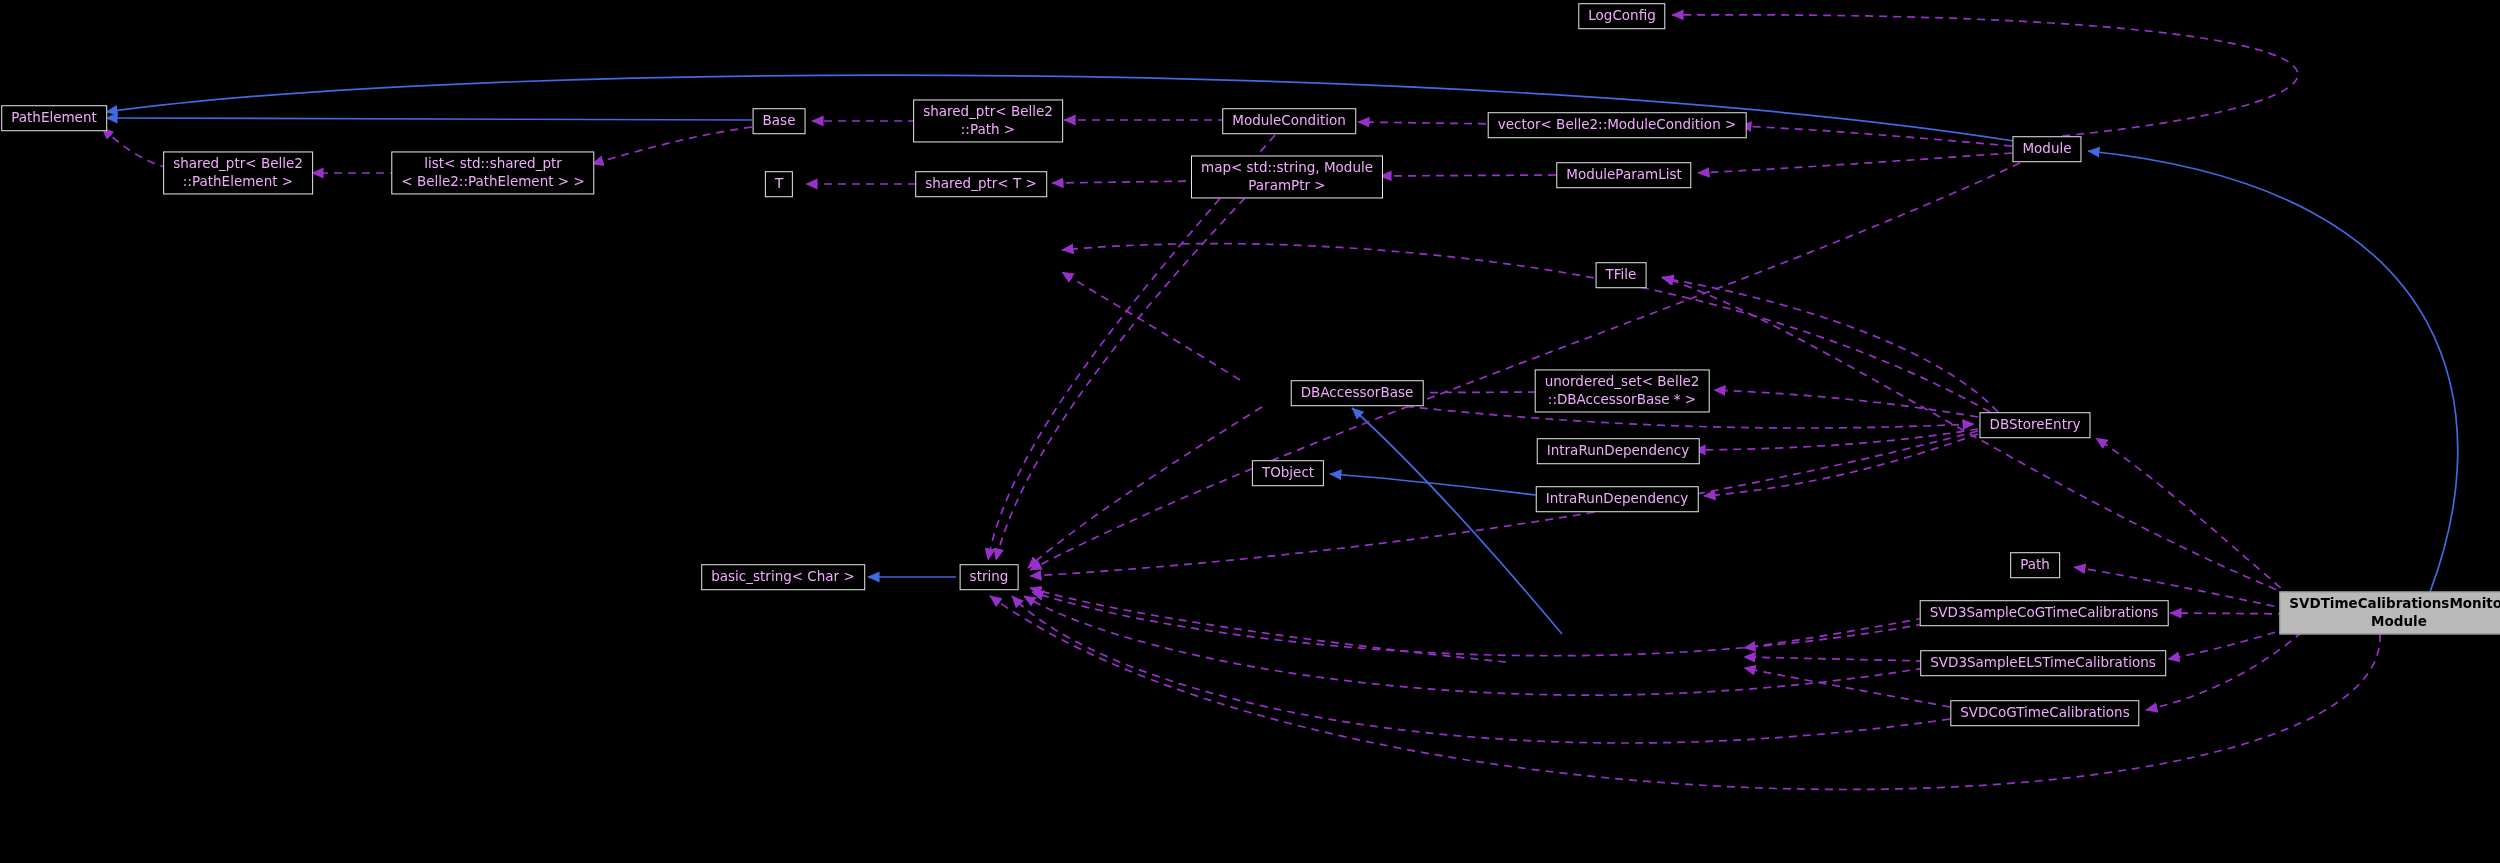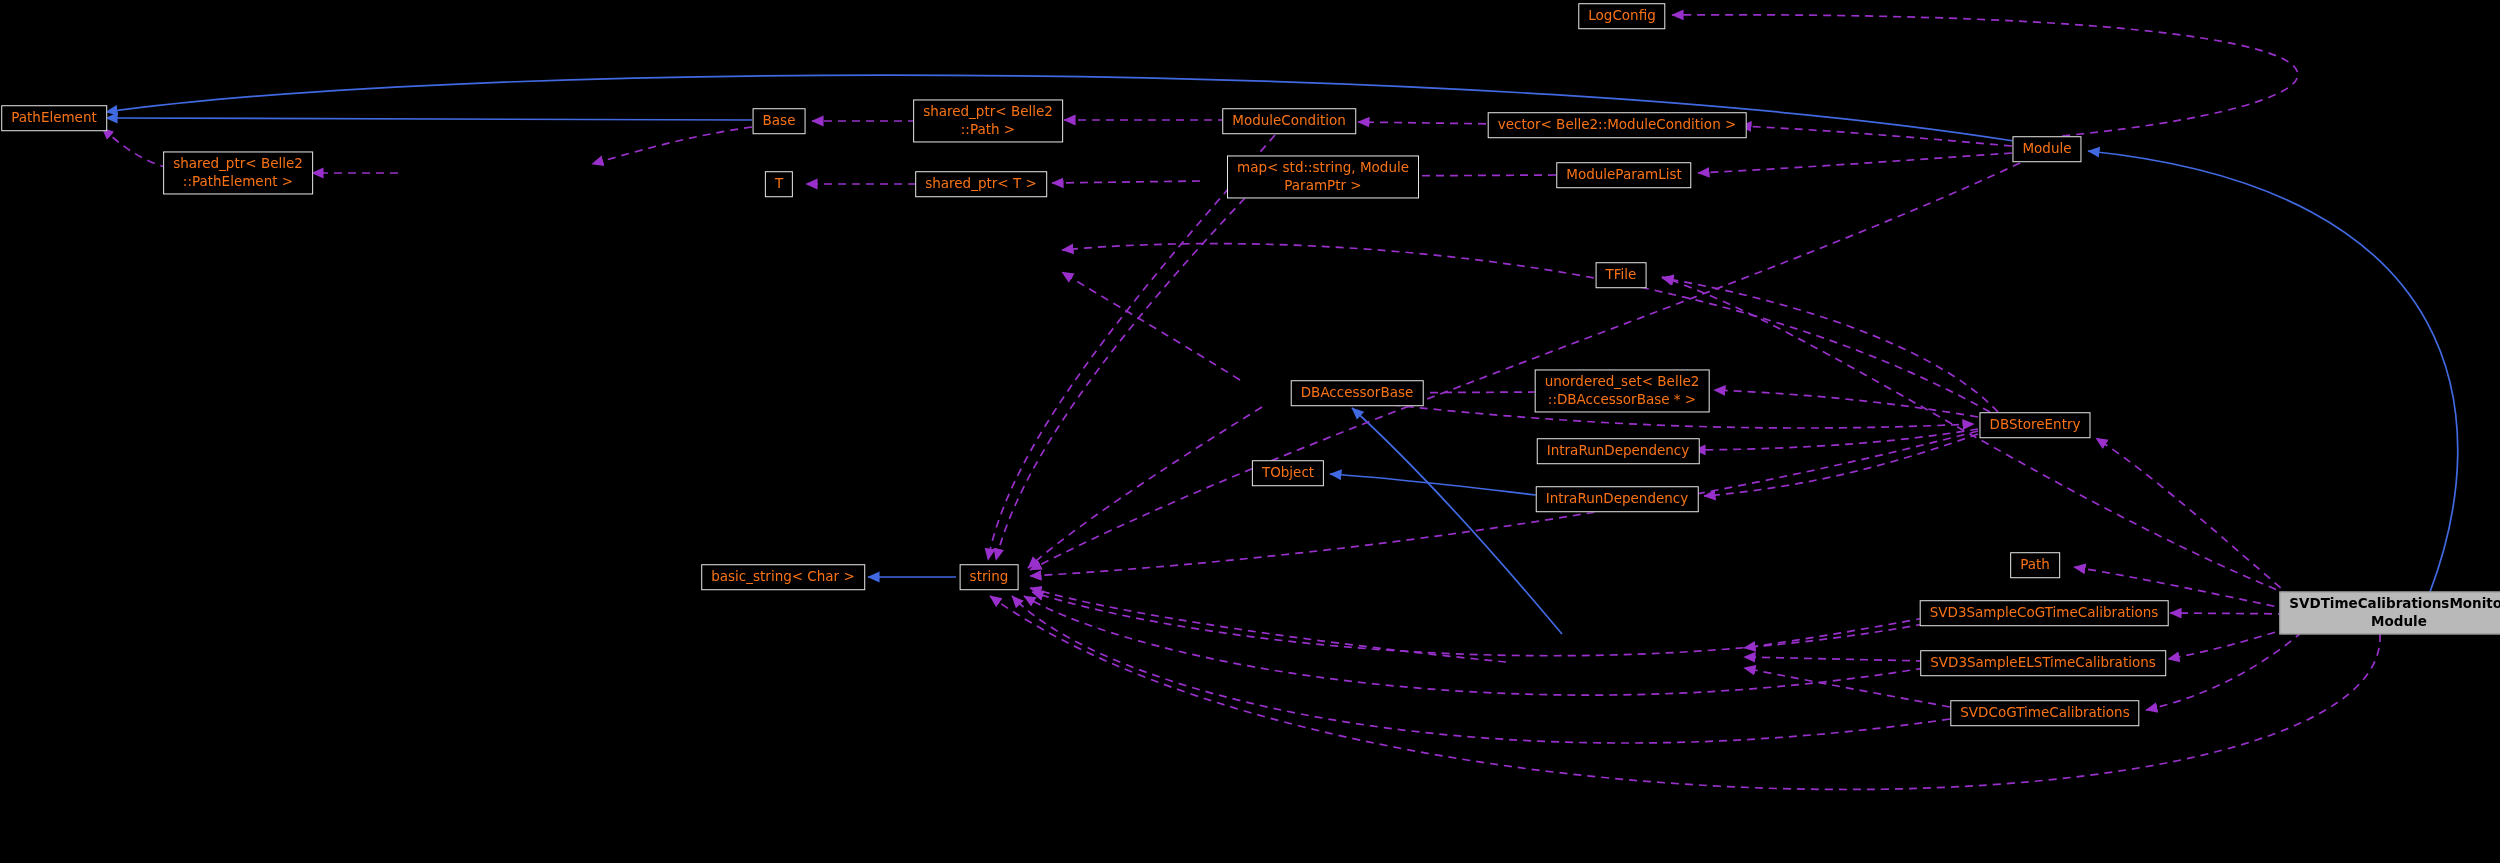--- a/index.html
+++ b/index.html
@@ -11,21 +11,21 @@
     overflow:hidden;
   }
   #edges{position:absolute;left:0;top:0;width:2500px;height:863px;}
   .e-use{fill:none;stroke:#9a30cc;stroke-width:1.7;stroke-dasharray:8 6;}
   .e-inh{fill:none;stroke:#4169e1;stroke-width:1.7;}
   .node{
     position:absolute;
     transform:translate(-50%,-50%);
     background:#000;
     border:1px solid #e9e9e9;
-    color:#f97316;
+    color:#f0abfc;
     font-size:13.5px;
     line-height:1.3;
     padding:3px 9px;
     text-align:center;
     white-space:pre-line;
     z-index:2;
   }
   .node.selected{
     background:#b9b9b9;
     color:#000;
@@ -92,30 +92,32 @@
     <path class="e-use" d="M 2302,612 C 2220,595 2142,578 2074,567" marker-end="url(#arr-use)"></path>
     <path class="e-use" d="M 2300,614 L 2170,613" marker-end="url(#arr-use)"></path>
     <path class="e-use" d="M 2302,624 C 2250,640 2216,650 2168,659" marker-end="url(#arr-use)"></path>
     <path class="e-use" d="M 2302,632 C 2255,672 2200,698 2146,710" marker-end="url(#arr-use)"></path>
     <path class="e-use" d="M 2380,634 C 2390,840 1350,855 990,596" marker-end="url(#arr-use)"></path>
   </svg>
 
   <div class="node" style="left:54px;top:118px">PathElement</div>
   <div class="node" style="left:238px;top:173px">shared_ptr&lt; Belle2
 ::PathElement &gt;</div>
+  <div class="node" style="left:493px;top:173px">list&lt; std::shared_ptr
+&lt; Belle2::PathElement &gt; &gt;</div>
   <div class="node" style="left:779px;top:121px">Base</div>
   <div class="node" style="left:988px;top:121px">shared_ptr&lt; Belle2
 ::Path &gt;</div>
   <div class="node" style="left:1289px;top:121px">ModuleCondition</div>
   <div class="node" style="left:1617px;top:125px">vector&lt; Belle2::ModuleCondition &gt;</div>
   <div class="node" style="left:2047px;top:149px">Module</div>
   <div class="node" style="left:1622px;top:16px">LogConfig</div>
   <div class="node" style="left:779px;top:184px">T</div>
   <div class="node" style="left:981px;top:184px">shared_ptr&lt; T &gt;</div>
-  <div class="node" style="left:1323px;top:177px">map&lt; std::string, Module
+  <div class="node" style="left:1287px;top:177px">map&lt; std::string, Module
 ParamPtr &gt;</div>
   <div class="node" style="left:1624px;top:175px">ModuleParamList</div>
   <div class="node" style="left:1621px;top:275px">TFile</div>
   <div class="node" style="left:1357px;top:393px">DBAccessorBase</div>
   <div class="node" style="left:1622px;top:391px">unordered_set&lt; Belle2
 ::DBAccessorBase * &gt;</div>
   <div class="node" style="left:2035px;top:425px">DBStoreEntry</div>
   <div class="node" style="left:1618px;top:451px">IntraRunDependency</div>
   <div class="node" style="left:1288px;top:473px">TObject</div>
   <div class="node" style="left:1617px;top:499px">IntraRunDependency</div>

